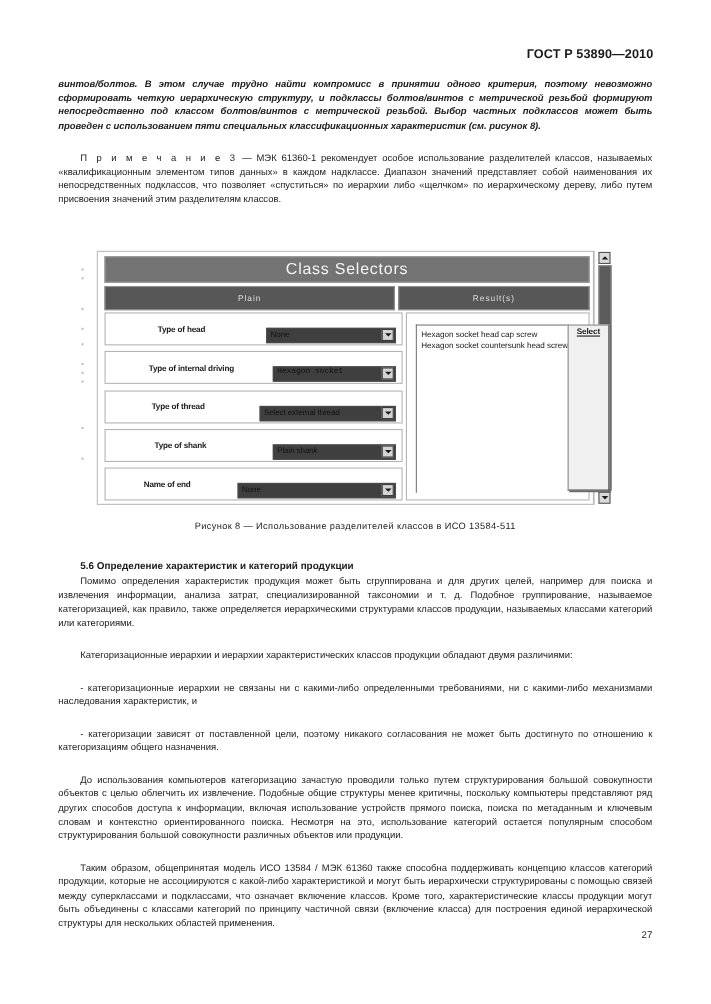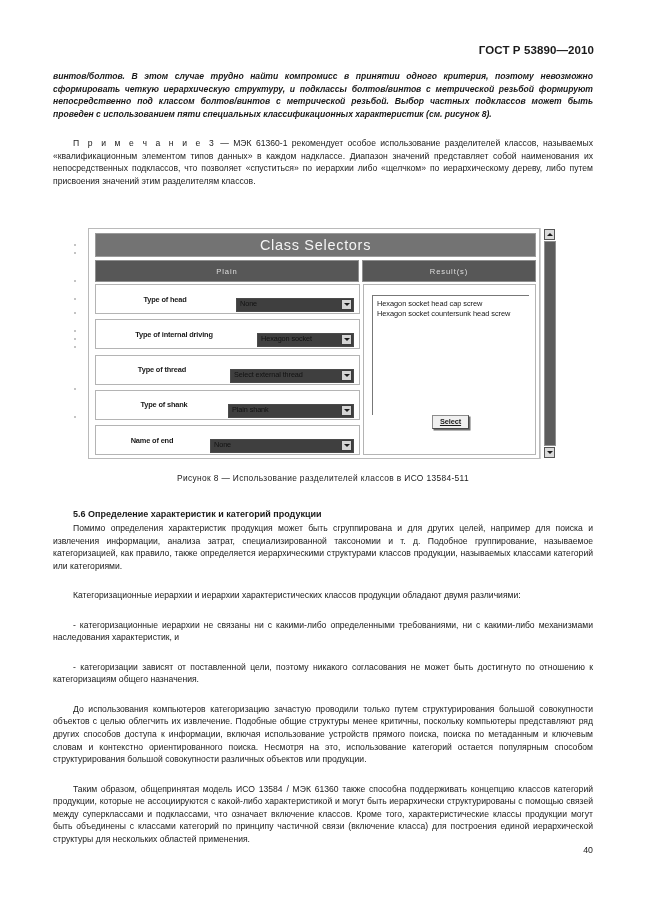--- a/index.html
+++ b/index.html
@@ -214,38 +214,38 @@
     width: 0; height: 0;
     border-left: 3px solid transparent;
     border-right: 3px solid transparent;
     border-top: 3.5px solid #1c1c1c;
   }
 
   
   .row-1 .row-label { width: 130px; }
   .row-1 .combo     { width: 118px; }
   .row-2 .row-label { width: 148px; }
-  .row-2 .combo     { width: 97px; }
+  .row-2 .combo     { width: 112px; font-family: Liberation Mono, monospace; }
   .row-3 .row-label { width: 124px; }
   .row-3 .combo     { width: 124px; }
   .row-4 .row-label { width: 128px; }
-  .row-4 .combo     { width: 126px; }
+  .row-4 .combo     { width: 112px; }
   .row-5 .row-label { width: 104px; }
   .row-5 .combo     { width: 144px; }
 
   
   .result-col {
     flex: 1 1 auto;
     border: 1px solid #b3b3b3;
     box-sizing: border-box;
     background: #fefefe;
     position: relative;
     display: flex;
-    flex-direction: column;
-    padding: 10px 6px 23px 8px;
+    flex-direction: row;
+    padding: 10px 6px 6px 8px;
     min-width: 0;
   }
   .result-list {
     border-top: 1px solid #777;
     border-left: 1px solid #777;
     padding: 3px 0 0 4px;
     flex: 1 1 auto;
     min-height: 0;
   }
   .result-item {
@@ -487,15 +487,15 @@
   <div class="content-lower">
     <h2 class="sec-head">5.6 Определение характеристик и категорий продукции</h2>
     <p class="para indent">Помимо определения характеристик продукция может быть сгруппирована и для других целей, например для поиска и извлечения информации, анализа затрат, специализированной таксономии и т. д. Подобное группирование, называемое категоризацией, как правило, также определяется иерархическими структурами классов продукции, называемых классами категорий или категориями.</p>
     <p class="para indent">Категоризационные иерархии и иерархии характеристических классов продукции обладают двумя различиями:</p>
     <p class="para indent">- категоризационные иерархии не связаны ни с какими-либо определенными требованиями, ни с какими-либо механизмами наследования характеристик, и</p>
     <p class="para indent">- категоризации зависят от поставленной цели, поэтому никакого согласования не может быть достигнуто по отношению к категоризациям общего назначения.</p>
     <p class="para indent">До использования компьютеров категоризацию зачастую проводили только путем структурирования большой совокупности объектов с целью облегчить их извлечение. Подобные общие структуры менее критичны, поскольку компьютеры представляют ряд других способов доступа к информации, включая использование устройств прямого поиска, поиска по метаданным и ключевым словам и контекстно ориентированного поиска. Несмотря на это, использование категорий остается популярным способом структурирования большой совокупности различных объектов или продукции.</p>
     <p class="para indent">Таким образом, общепринятая модель ИСО 13584 / МЭК 61360 также способна поддерживать концепцию классов категорий продукции, которые не ассоциируются с какой-либо характеристикой и могут быть иерархически структурированы с помощью связей между суперклассами и подклассами, что означает включение классов. Кроме того, характеристические классы продукции могут быть объединены с классами категорий по принципу частичной связи (включение класса) для построения единой иерархической структуры для нескольких областей применения.</p>
   </div>
 
-  <div class="folio">40</div>
+  <div class="folio">27</div>
 
 </div>
 
 </body></html>

